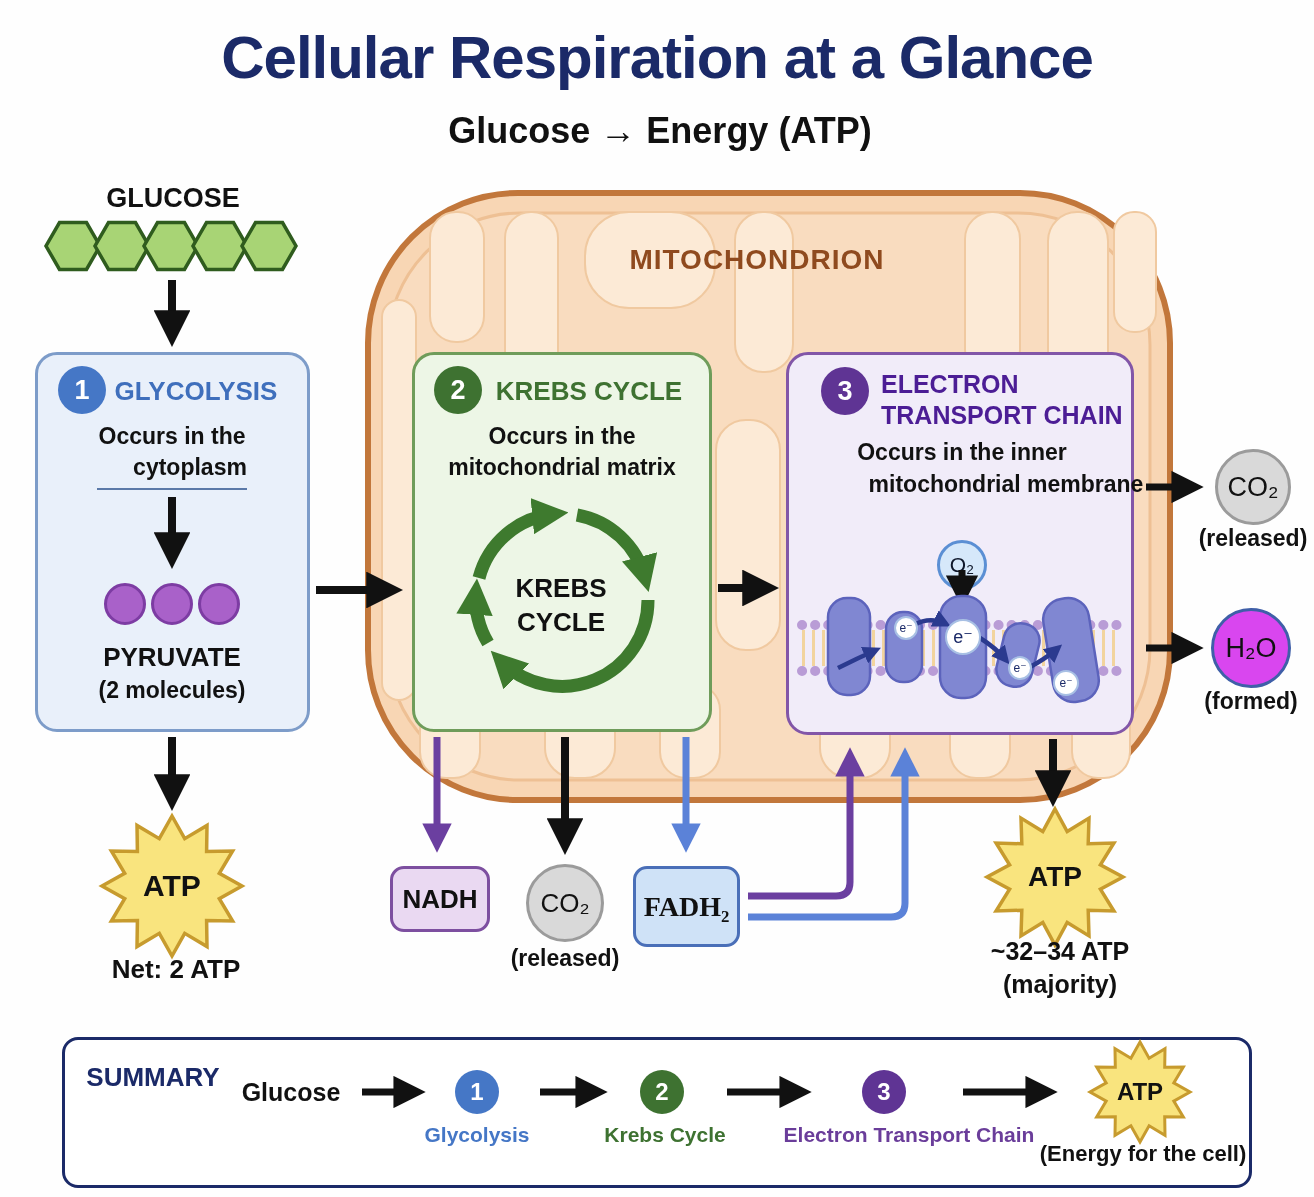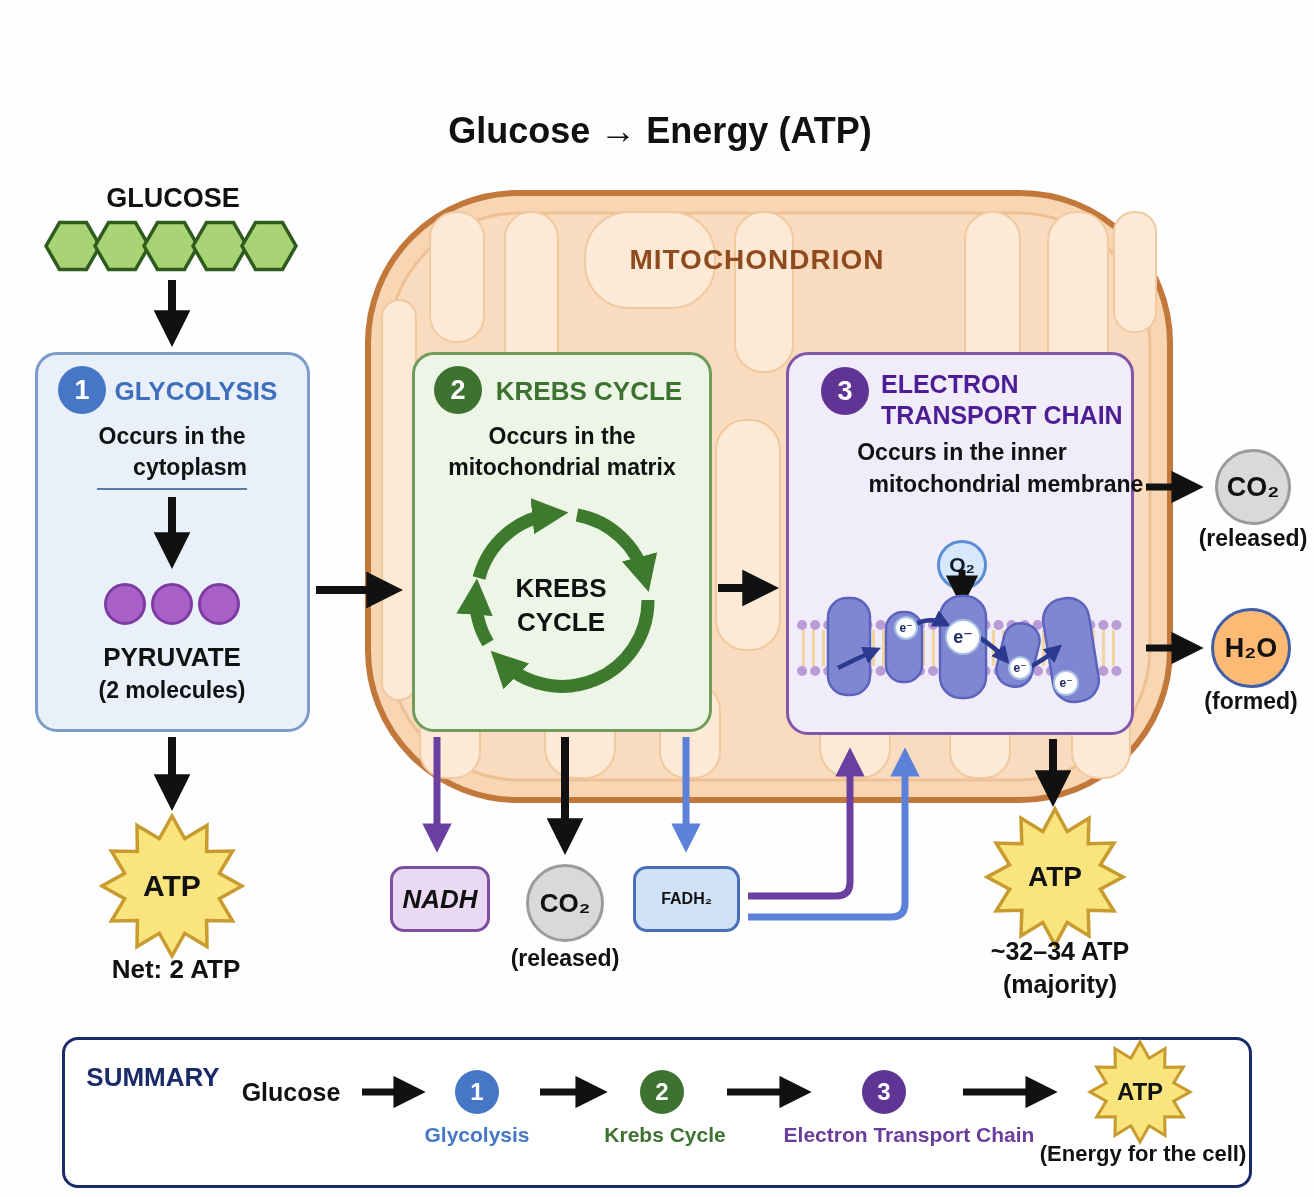--- a/index.html
+++ b/index.html
@@ -7,21 +7,21 @@
     position:relative; width:1314px; height:1197px;
     background:#fefefe; overflow:hidden;
     font-family:"Liberation Sans","DejaVu Sans",sans-serif;
     color:#111;
   }
   .abs { position:absolute; }
   .ctext { position:absolute; transform:translate(-50%,-50%); text-align:center; white-space:nowrap; font-weight:700; }
   svg.layer { position:absolute; left:0; top:0; pointer-events:none; }
   .box { position:absolute; border-radius:22px; box-sizing:border-box; }
   .badge { position:absolute; border-radius:50%; color:#fff; display:flex; align-items:center; justify-content:center; font-weight:700; }
-  .disc { position:absolute; border-radius:50%; box-sizing:border-box; display:flex; align-items:center; justify-content:center; font-weight:700; }
+  .disc { position:absolute; border-radius:50%; box-sizing:border-box; display:flex; align-items:center; justify-content:center; font-weight:400; }
   .pill { position:absolute; border-radius:14px; box-sizing:border-box; display:flex; align-items:center; justify-content:center; font-weight:700; }
   .z1{ z-index:1; } .z3{ z-index:3; }
 </style>
 </head>
 <body>
 
 <div id="canvas">
 
   <svg class="layer" width="1314" height="1197" style="z-index:0">
     <rect x="368" y="193" width="802" height="607" rx="150" fill="#f8d6b4" stroke="#c2773b" stroke-width="6"></rect>
@@ -59,27 +59,27 @@
 
   <div class="disc z1" style="left:104px; top:583px; width:42px; height:42px; background:#a961c9; border:3px solid #7d3ca3;"></div>
   <div class="disc z1" style="left:151px; top:583px; width:42px; height:42px; background:#a961c9; border:3px solid #7d3ca3;"></div>
   <div class="disc z1" style="left:198px; top:583px; width:42px; height:42px; background:#a961c9; border:3px solid #7d3ca3;"></div>
 
   <div class="disc z1" style="left:937px; top:540px; width:50px; height:50px; background:#d6e8fa; border:3px solid #5b8fd4; color:#0f172a; font-size:21px;">O₂</div>
 
   <div class="disc z1" style="left:1215px; top:449px; width:76px; height:76px; background:#d9d9d9; border:3px solid #9b9b9b; font-size:27px;">CO₂</div>
   <div class="ctext" style="left:1253px; top:538px; font-size:23px;">(released)</div>
 
-  <div class="disc z1" style="left:1211px; top:608px; width:80px; height:80px; background:#fdba74; border:3px solid #3f5fa8; font-size:27px;">H₂O</div>
+  <div class="disc z1" style="left:1211px; top:608px; width:80px; height:80px; background:#d946ef; border:3px solid #3f5fa8; font-size:27px;">H₂O</div>
   <div class="ctext" style="left:1251px; top:701px; font-size:23px;">(formed)</div>
 
-  <div class="pill z1" style="left:390px; top:866px; width:100px; height:66px; background:#ead9f2; border:3px solid #7d4fa0; font-size:26px;font-style:italic;">NADH</div>
+  <div class="pill z1" style="left:390px; top:866px; width:100px; height:66px; background:#ead9f2; border:3px solid #7d4fa0; font-size:26px;">NADH</div>
   <div class="disc z1" style="left:526px; top:864px; width:78px; height:78px; background:#d9d9d9; border:3px solid #9b9b9b; font-size:26px;">CO₂</div>
   <div class="ctext" style="left:565px; top:958px; font-size:23px;">(released)</div>
-  <div class="pill z1" style="left:633px; top:866px; width:107px; height:66px; background:#cfe2f7; border:3px solid #4a6fb8; font-size:16px;">FADH₂</div>
+  <div class="pill z1" style="left:633px; top:866px; width:107px; height:81px; background:#cfe2f7; border:3px solid #4a6fb8; font-size:28px;font-family:Liberation Serif, serif;">FADH₂</div>
 
   <div class="badge z3" style="left:455px; top:1070px; width:44px; height:44px; background:#4577c6; font-size:24px;">1</div>
   <div class="badge z3" style="left:640px; top:1070px; width:44px; height:44px; background:#3e7231; font-size:24px;">2</div>
   <div class="badge z3" style="left:862px; top:1070px; width:44px; height:44px; background:#5f3494; font-size:24px;">3</div>
 
   <svg class="layer" width="1314" height="1197" style="z-index:2">
     <defs>
       <marker id="mBlack" viewBox="0 0 10 10" refX="7" refY="5" markerWidth="4.6" markerHeight="4.6" orient="auto-start-reverse">
           <path d="M0,0 L10,5 L0,10 z" fill="#111111"></path>
         </marker>
@@ -159,20 +159,21 @@
       </g>
     </g>
 
     <g fill="#f9e47e" stroke="#c79b2e" stroke-width="3.5">
       <polygon points="172.0,816.0 184.7,838.7 207.0,825.4 206.6,851.4 232.6,851.0 219.3,873.3 242.0,886.0 219.3,898.7 232.6,921.0 206.6,920.6 207.0,946.6 184.7,933.3 172.0,956.0 159.3,933.3 137.0,946.6 137.4,920.6 111.4,921.0 124.7,898.7 102.0,886.0 124.7,873.3 111.4,851.0 137.4,851.4 137.0,825.4 159.3,838.7"></polygon>
       <polygon points="1055.0,809.0 1067.2,831.6 1089.0,818.1 1088.2,843.8 1113.9,843.0 1100.4,864.8 1123.0,877.0 1100.4,889.2 1113.9,911.0 1088.2,910.2 1089.0,935.9 1067.2,922.4 1055.0,945.0 1042.8,922.4 1021.0,935.9 1021.8,910.2 996.1,911.0 1009.6,889.2 987.0,877.0 1009.6,864.8 996.1,843.0 1021.8,843.8 1021.0,818.1 1042.8,831.6"></polygon>
       <polygon stroke-width="3" points="1140.0,1042.0 1149.1,1058.2 1165.0,1048.7 1164.7,1067.3 1183.3,1067.0 1173.8,1082.9 1190.0,1092.0 1173.8,1101.1 1183.3,1117.0 1164.7,1116.7 1165.0,1135.3 1149.1,1125.8 1140.0,1142.0 1130.9,1125.8 1115.0,1135.3 1115.3,1116.7 1096.7,1117.0 1106.2,1101.1 1090.0,1092.0 1106.2,1082.9 1096.7,1067.0 1115.3,1067.3 1115.0,1048.7 1130.9,1058.2"></polygon>
     </g>
   </svg>
 
+  <div class="ctext z3" style="left:657px; top:57px; font-size:60px; letter-spacing:-1px; color:#1b2a68;">Cellular Respiration at a Glance</div>
   <div class="ctext z3" style="left:660px; top:131px; font-size:36px;">Glucose → Energy (ATP)</div>
 
   <div class="ctext z3" style="left:173px; top:198px; font-size:27px;">GLUCOSE</div>
 
   <div class="ctext z3" style="left:757px; top:260px; font-size:28px; letter-spacing:1px; color:#8f4a1e;">MITOCHONDRION</div>
 
   <div class="ctext z3" style="left:196px; top:391px; font-size:26px; color:#3f6fbc;">GLYCOLYSIS</div>
   <div class="ctext z3" style="left:172px; top:436px; font-size:23px;">Occurs in the</div>
   <div class="ctext z3" style="left:172px; top:467px; font-size:23px;margin-left:18px;">cytoplasm</div>
   <div class="ctext z3" style="left:172px; top:657px; font-size:26px;">PYRUVATE</div>

